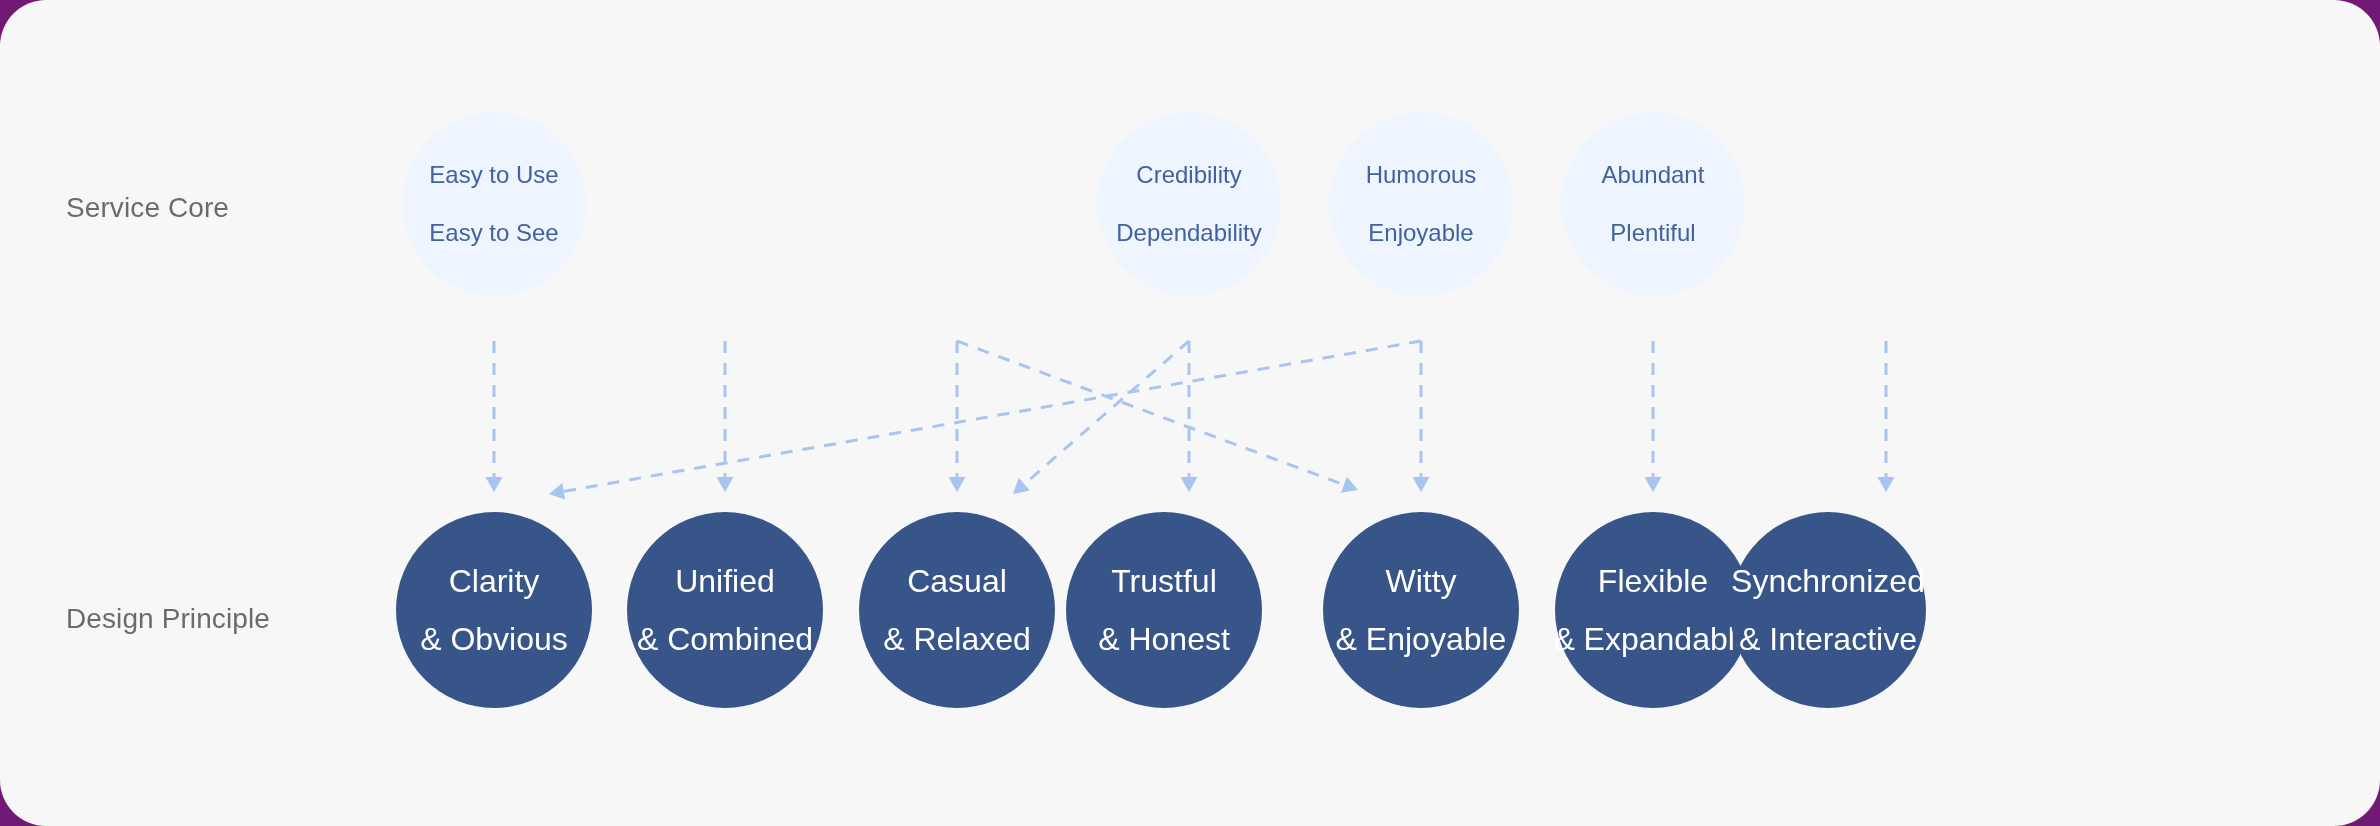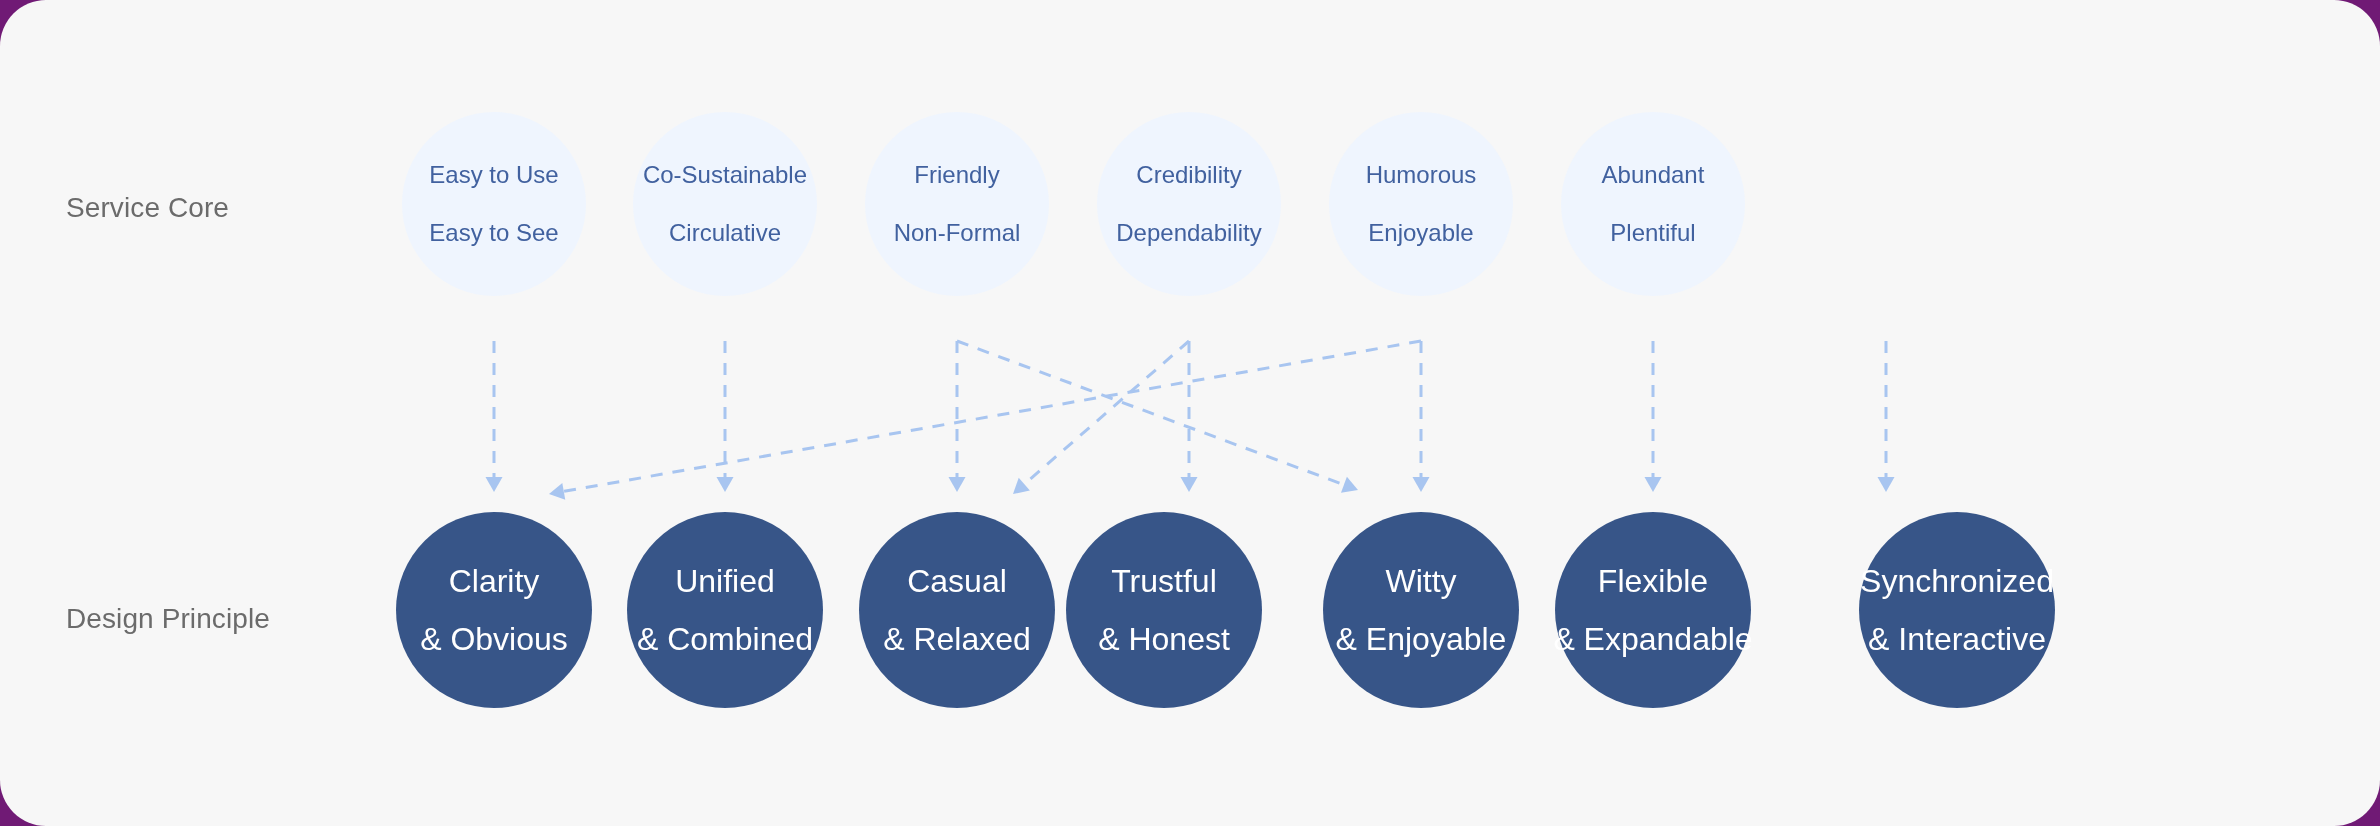--- a/index.html
+++ b/index.html
@@ -149,28 +149,20 @@
             <line x1="957" y1="341" x2="1345.8140383544119" y2="485.4720491641081" stroke="#a8c5f0" stroke-width="3" stroke-dasharray="12 10" stroke-linecap="butt"></line>
             <path d="M 0 0 L -15 -8.5 L -15 8.5 Z" fill="#a8c5f0" transform="translate(1358,490) rotate(20.383609741661783)"></path>
           </g>
         </g>
     </svg>
 
     <div class="node node-core" style="left:402px;">
       <div class="line wide">Easy to Use</div>
       <div class="line wide">Easy to See</div>
     </div>
-    <div class="node node-core" style="left:633px;">
-      <div class="line wide">Co-Sustainable</div>
-      <div class="line wide">Circulative</div>
-    </div>
-    <div class="node node-core" style="left:865px;">
-      <div class="line wide">Friendly</div>
-      <div class="line wide">Non-Formal</div>
-    </div>
     <div class="node node-core" style="left:1097px;">
       <div class="line wide">Credibility</div>
       <div class="line wide">Dependability</div>
     </div>
     <div class="node node-core" style="left:1329px;text-align:right;">
       <div class="line wide">Humorous</div>
       <div class="line wide">Enjoyable</div>
     </div>
     <div class="node node-core" style="left:1561px;">
       <div class="line wide">Abundant</div>
@@ -194,19 +186,19 @@
       <div class="line">&amp; Honest</div>
     </div>
     <div class="node node-principle" style="left:1323px;">
       <div class="line">Witty</div>
       <div class="line">&amp; Enjoyable</div>
     </div>
     <div class="node node-principle" style="left:1555px;">
       <div class="line">Flexible</div>
       <div class="line">&amp; Expandable</div>
     </div>
-    <div class="node node-principle" style="left:1859px;text-align:right;">
+    <div class="node node-principle" style="left:1730px;text-align:right;">
       <div class="line">Synchronized</div>
       <div class="line">&amp; Interactive</div>
     </div>
 
   </div>
 </div>
 
 </body></html>

